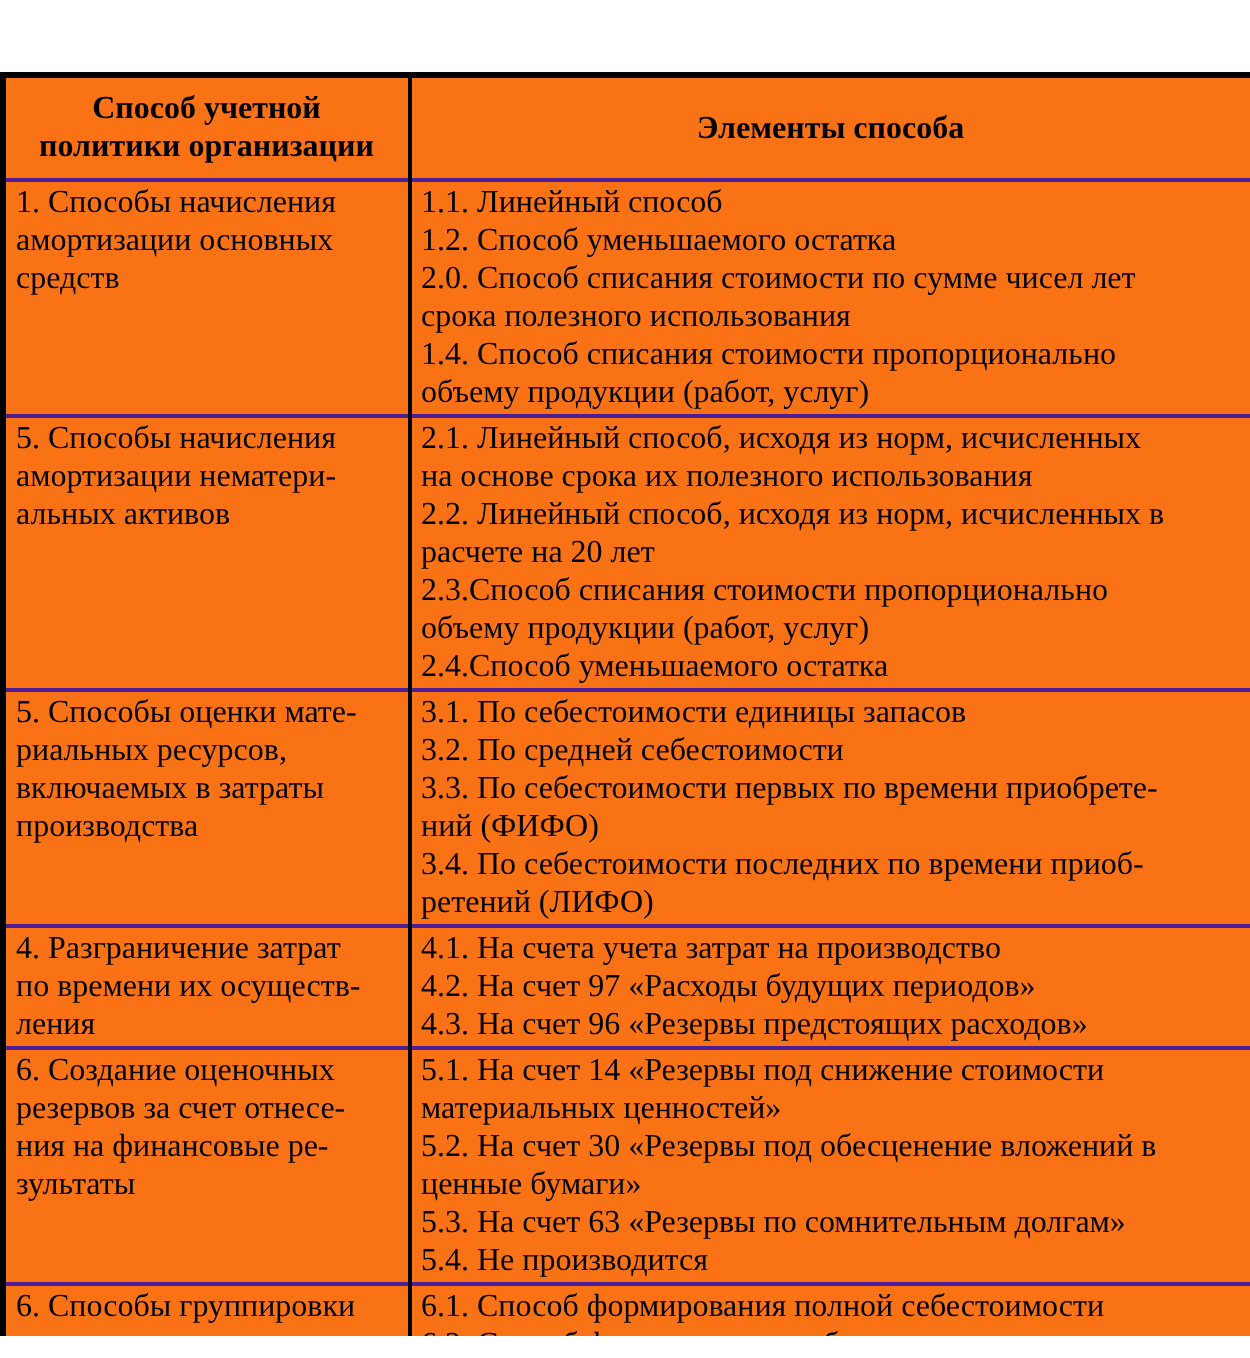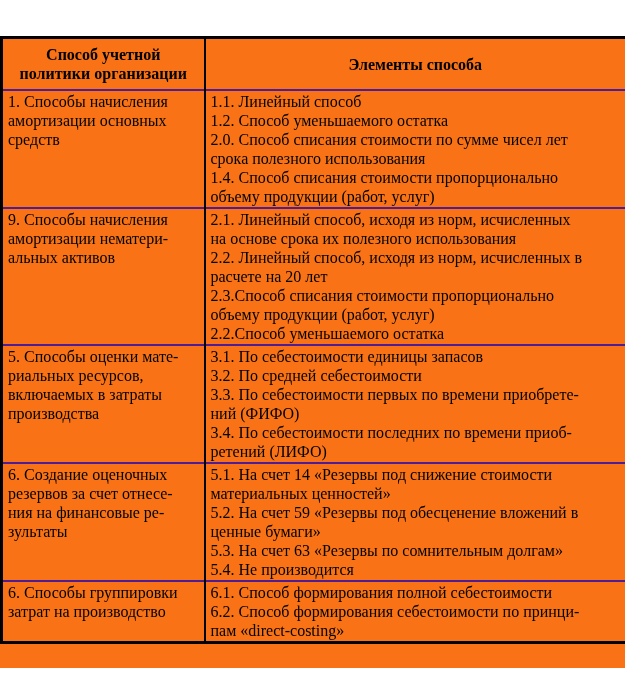--- a/index.html
+++ b/index.html
@@ -68,51 +68,59 @@
 амортизации основных
 средств</td>
         <td>1.1. Линейный способ
 1.2. Способ уменьшаемого остатка
 2.0. Способ списания стоимости по сумме чисел лет
 срока полезного использования
 1.4. Способ списания стоимости пропорционально
 объему продукции (работ, услуг)</td>
       </tr>
       <tr>
-        <td>9. Способы начисления
+        <td>5. Способы начисления
 амортизации нематери-
 альных активов</td>
         <td>2.1. Линейный способ, исходя из норм, исчисленных
 на основе срока их полезного использования
 2.2. Линейный способ, исходя из норм, исчисленных в
 расчете на 20 лет
 2.3.Способ списания стоимости пропорционально
 объему продукции (работ, услуг)
-2.2.Способ уменьшаемого остатка</td>
+2.4.Способ уменьшаемого остатка</td>
       </tr>
       <tr>
         <td>5. Способы оценки мате-
 риальных ресурсов,
 включаемых в затраты
 производства</td>
         <td>3.1. По себестоимости единицы запасов
 3.2. По средней себестоимости
 3.3. По себестоимости первых по времени приобрете-
 ний (ФИФО)
 3.4. По себестоимости последних по времени приоб-
 ретений (ЛИФО)</td>
       </tr>
       <tr>
+        <td>4. Разграничение затрат
+по времени их осуществ-
+ления</td>
+        <td>4.1. На счета учета затрат на производство
+4.2. На счет 97 «Расходы будущих периодов»
+4.3. На счет 96 «Резервы предстоящих расходов»</td>
+      </tr>
+      <tr>
         <td>6. Создание оценочных
 резервов за счет отнесе-
 ния на финансовые ре-
 зультаты</td>
         <td>5.1. На счет 14 «Резервы под снижение стоимости
 материальных ценностей»
-5.2. На счет 59 «Резервы под обесценение вложений в
+5.2. На счет 30 «Резервы под обесценение вложений в
 ценные бумаги»
 5.3. На счет 63 «Резервы по сомнительным долгам»
 5.4. Не производится</td>
       </tr>
       <tr>
         <td>6. Способы группировки
 затрат на производство</td>
         <td>6.1. Способ формирования полной себестоимости
 6.2. Способ формирования себестоимости по принци-
 пам «direct-costing»</td>

